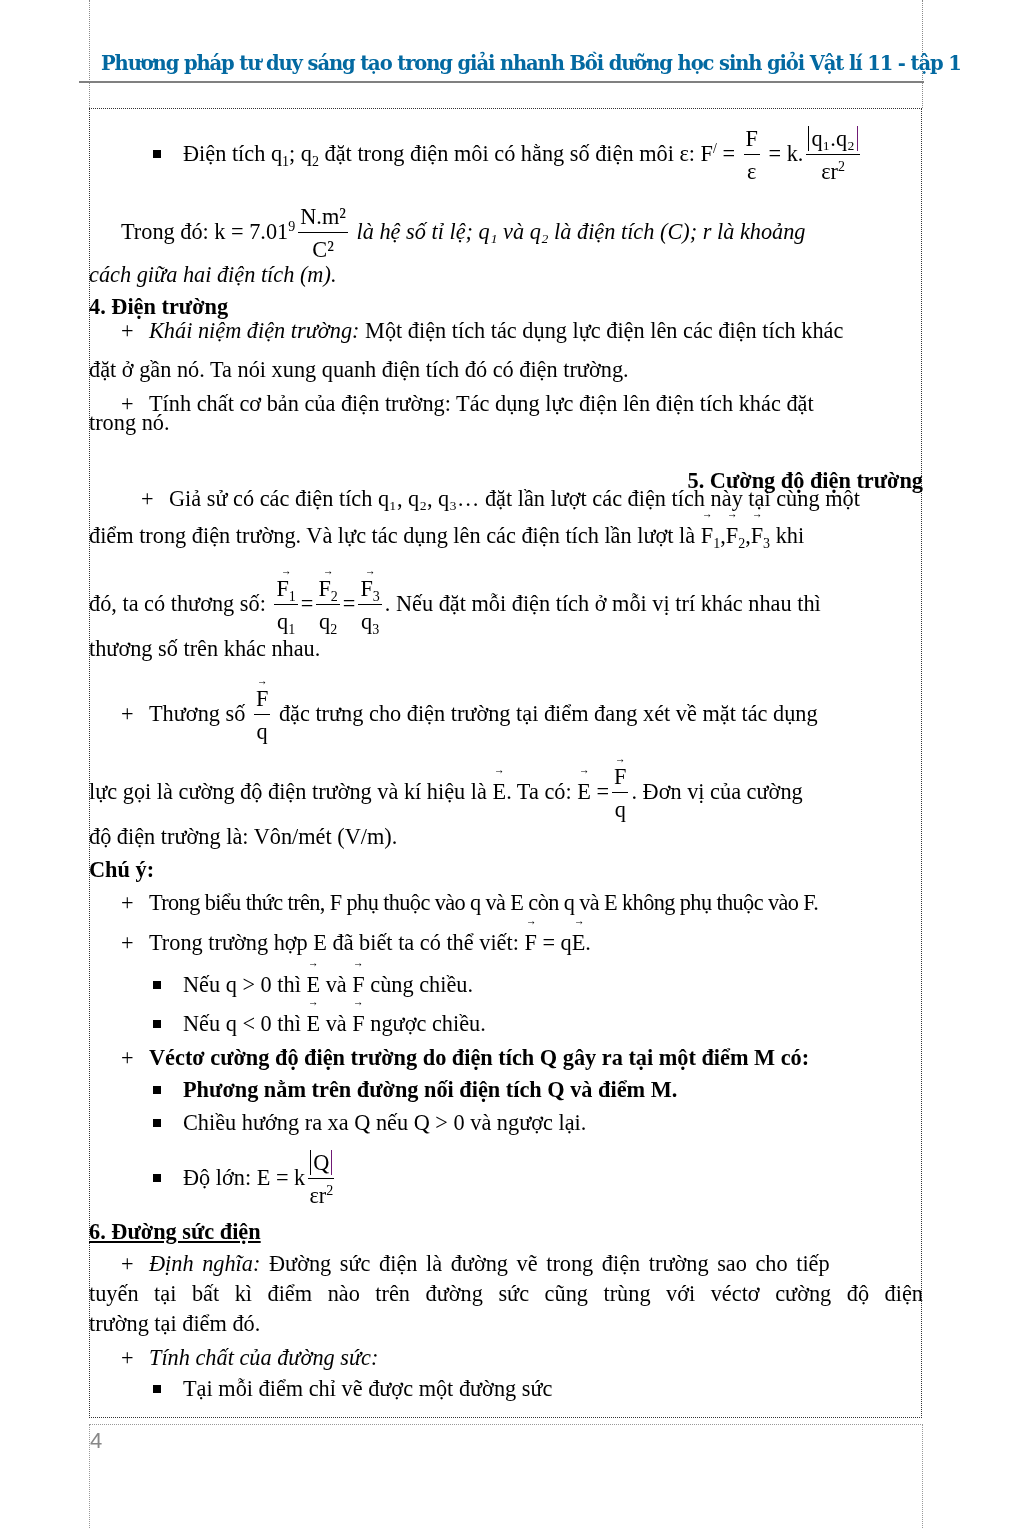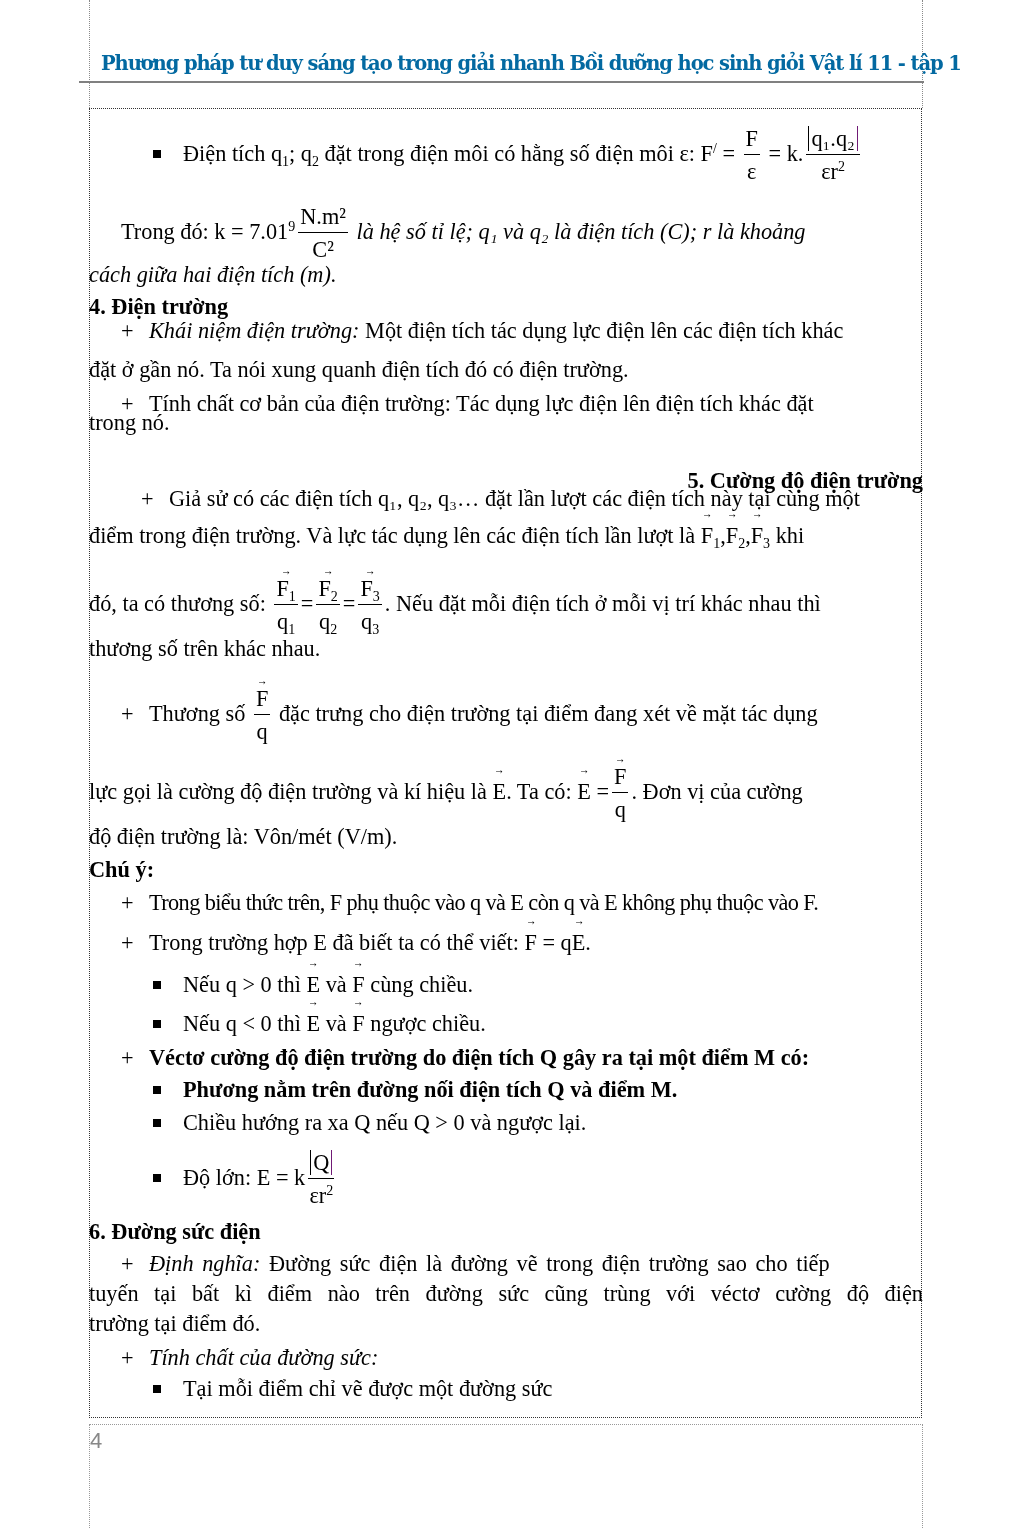--- a/index.html
+++ b/index.html
@@ -106,21 +106,21 @@
   <div class="ln" style="top:901px;left:64px;"><span class="sq"></span><span>Nếu q &lt; 0 thì</span> <span class="vec">E</span><span> và </span><span class="vec">F</span> <span>ngược chiều.</span></div>
 
   <div class="ln" style="top:935px;left:32px;"><span class="plus">+</span><span class="b">Véctơ cường độ điện trường do điện tích Q gây ra tại một điểm M có:</span></div>
   <div class="ln" style="top:967px;left:64px;font-weight:bold;"><span class="sq"></span><span>Phương nằm trên đường nối điện tích Q và điểm M.</span></div>
   <div class="ln" style="top:1000px;left:64px;"><span class="sq"></span><span>Chiều hướng ra xa Q nếu Q &gt; 0 và ngược lại.</span></div>
   <div class="ln" style="top:1044px;left:64px;"><span class="sq"></span><span>Độ lớn: E = k</span><span class="frac">
         <span class="num"><span class="abs">Q</span></span>
         <span class="den"><span>εr</span><sup>2</sup></span>
       </span></div>
 
-  <div class="ln b" style="top:1109px;">6. Đường sức điện</div>
+  <div class="ln b" style="top:1109px;text-decoration:underline;">6. Đường sức điện</div>
   <div class="ln" style="top:1141px;left:32px;word-spacing:3px;"><span class="plus">+</span><span class="i">Định nghĩa:</span><span> Đường sức điện là đường vẽ trong điện trường sao cho tiếp</span></div>
   <div class="ln just" style="top:1171px;">tuyến tại bất kì điểm nào trên đường sức cũng trùng với véctơ cường độ điện</div>
   <div class="ln" style="top:1201px;">trường tại điểm đó.</div>
   <div class="ln" style="top:1235px;left:32px;"><span class="plus">+</span><span class="i">Tính chất của đường sức:</span></div>
   <div class="ln" style="top:1266px;left:64px;"><span class="sq"></span><span>Tại mỗi điểm chỉ vẽ được một đường sức</span></div>
 </div>
 
 <div class="footer-box"></div>
 <div class="page-num">4</div>
 

